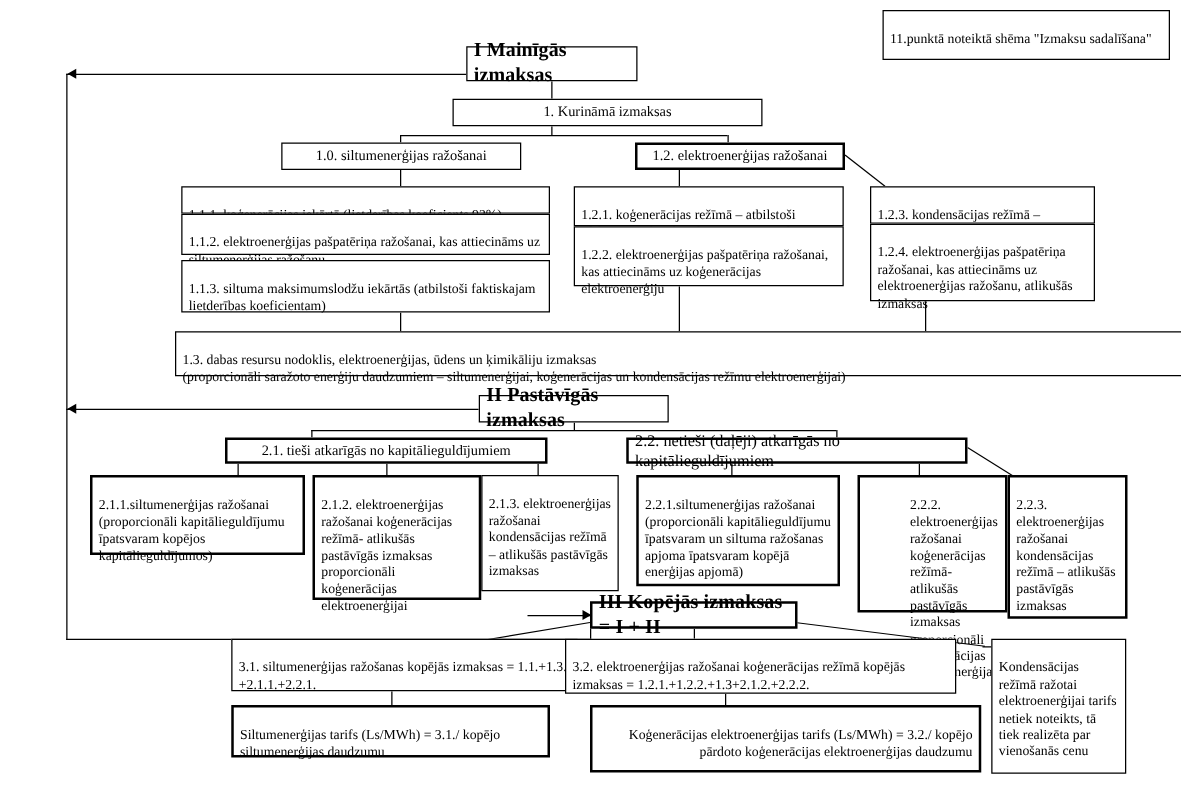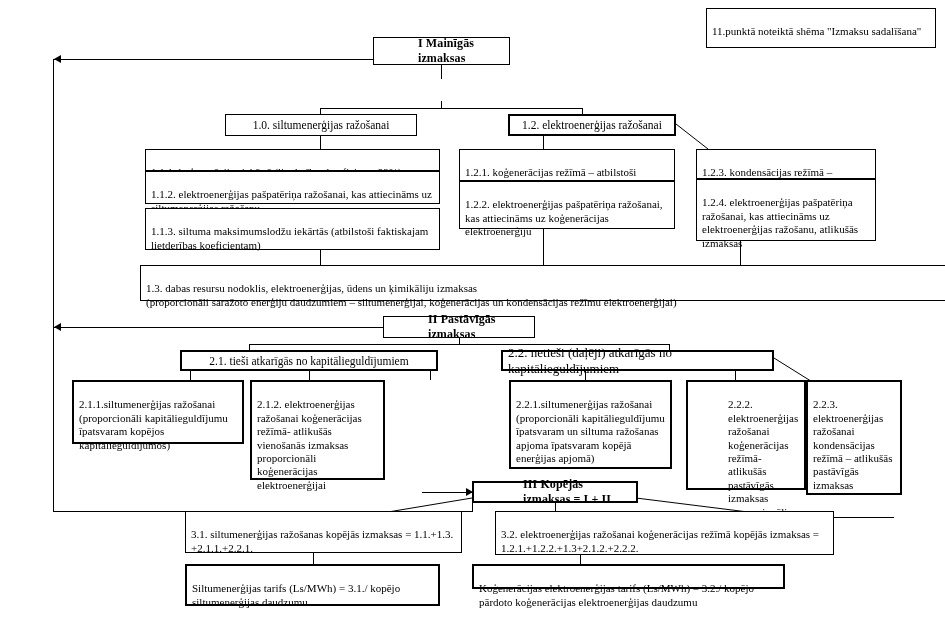--- a/index.html
+++ b/index.html
@@ -23,24 +23,23 @@
     color: #000000;
     font-size: 11px;
     line-height: 1.22;
     padding: 3px 5px;
     white-space: pre-line;
     z-index: 5;
   }
   .box.allcenter { display: flex; align-items: center; justify-content: center; }
   .box.thick { border-width: 2px; }
   .hdr {
-    font-size: 12px;
+    font-size: 16px;
     font-weight: bold;
     letter-spacing: 0.1px;
-    padding-left: 44px;
   }
   .hdr .norm { font-weight: bold; }
   
   .ln {
     position: absolute;
     background: #000000;
     z-index: 2;
   }
   .lnh { height: 1px; }
   .lnv { width: 1px; }
@@ -73,20 +72,23 @@
   <div class="ln lnv" style="left:472px; top:492px; width:1px; height:20px;"></div>
   <div class="ln lnh" style="left:422px; top:492px; width:50px; height:1px;"></div>
   <div class="arrow" style="left:466px; top:488px;"></div>
 
   <div class="box allcenter hdr" style="left:373px; top:37px; width:137px; height:28px;">
     <span>I Mainīgās izmaksas</span>
   </div>
 
   <div class="ln lnv" style="left:441px; top:65px; width:1px; height:14px;"></div>
 
+  <div class="box allcenter" style="left:362px; top:79px; width:248px; height:22px; font-size:11.5px;">
+    <span>1. Kurināmā izmaksas</span>
+  </div>
 
   <div class="ln lnv" style="left:441px; top:101px; width:1px; height:7px;"></div>
   <div class="ln lnh" style="left:320px; top:108px; width:262px; height:1px;"></div>
   <div class="ln lnv" style="left:320px; top:108px; width:1px; height:6px;"></div>
   <div class="ln lnv" style="left:582px; top:108px; width:1px; height:6px;"></div>
 
   <div class="box allcenter" style="left:225px; top:114px; width:192px; height:22px; font-size:11.5px;">
     <span>1.0. siltumenerģijas ražošanai</span>
   </div>
   <div class="box allcenter thick" style="left:508px; top:114px; width:168px; height:22px; font-size:11.5px;">
@@ -157,21 +159,24 @@
   <div class="ln lnv" style="left:585px; top:371px; width:1px; height:9px;"></div>
   <div class="ln lnv" style="left:735px; top:371px; width:1px; height:9px;"></div>
   <svg class="diag" style="left:774px; top:358px; width:50px; height:30px;">
     <line x1="0" y1="0" x2="40" y2="25"></line>
   </svg>
 
   <div class="box thick" style="left:72px; top:380px; width:172px; height:64px;">
     <span>2.1.1.siltumenerģijas ražošanai (proporcionāli kapitālieguldījumu īpatsvaram kopējos kapitālieguldījumos)</span>
   </div>
   <div class="box thick" style="left:250px; top:380px; width:135px; height:100px;">
-    <span>2.1.2. elektroenerģijas ražošanai koģenerācijas režīmā- atlikušās vienošanās izmaksas proporcionāli koģenerācijas elektroenerģijai</span>
+    <span>2.1.2. elektroenerģijas ražošanai koģenerācijas režīmā- atlikušās pastāvīgās izmaksas proporcionāli koģenerācijas elektroenerģijai</span>
+  </div>
+  <div class="box" style="left:385px; top:380px; width:110px; height:93px;">
+    <span>2.1.3. elektroenerģijas ražošanai kondensācijas režīmā – atlikušās pastāvīgās izmaksas</span>
   </div>
 
   <div class="box thick" style="left:509px; top:380px; width:163px; height:89px;">
     <span>2.2.1.siltumenerģijas ražošanai (proporcionāli kapitālieguldījumu īpatsvaram un siltuma ražošanas apjoma īpatsvaram kopējā enerģijas apjomā)</span>
   </div>
   <div class="box thick" style="left:686px; top:380px; width:120px; height:110px;padding-left:40px;">
     <span>2.2.2. elektroenerģijas ražošanai koģenerācijas režīmā- atlikušās pastāvīgās izmaksas proporcionāli koģenerācijas elektroenerģijai</span>
   </div>
   <div class="box thick" style="left:806px; top:380px; width:96px; height:115px;">
     <span>2.2.3. elektroenerģijas ražošanai kondensācijas režīmā – atlikušās pastāvīgās izmaksas</span>
@@ -187,27 +192,30 @@
   <svg class="diag" style="left:636px; top:498px; width:160px; height:24px;">
     <line x1="0" y1="0" x2="152" y2="19"></line>
   </svg>
   <div class="ln lnh" style="left:185px; top:512px; width:204px; height:1px;"></div>
   <div class="ln lnh" style="left:786px; top:517px; width:108px; height:1px;"></div>
   <div class="ln lnv" style="left:555px; top:503px; width:1px; height:8px;"></div>
 
   <div class="box" style="left:185px; top:511px; width:277px; height:42px;">
     <span>3.1. siltumenerģijas ražošanas kopējās izmaksas = 1.1.+1.3. +2.1.1.+2.2.1.</span>
   </div>
-  <div class="box" style="left:495px; top:511px; width:339px; height:44px;">
+  <div class="box" style="left:452px; top:511px; width:313px; height:44px;">
     <span>3.2. elektroenerģijas ražošanai koģenerācijas režīmā kopējās izmaksas = 1.2.1.+1.2.2.+1.3+2.1.2.+2.2.2.</span>
+  </div>
+  <div class="box" style="left:793px; top:511px; width:108px; height:108px;">
+    <span>Kondensācijas režīmā ražotai elektroenerģijai tarifs netiek noteikts, tā tiek realizēta par vienošanās cenu</span>
   </div>
 
   <div class="ln lnv" style="left:313px; top:553px; width:1px; height:11px;"></div>
   <div class="ln lnv" style="left:580px; top:555px; width:1px; height:9px;"></div>
 
   <div class="box thick" style="left:185px; top:564px; width:255px; height:42px;">
     <span>Siltumenerģijas tarifs (Ls/MWh) = 3.1./ kopējo siltumenerģijas daudzumu</span>
   </div>
-  <div class="box thick" style="left:472px; top:564px; width:313px; height:25px;">
+  <div class="box thick" style="left:472px; top:564px; width:313px; height:54px;text-align:right;">
     <span>Koģenerācijas elektroenerģijas tarifs (Ls/MWh) = 3.2./ kopējo pārdoto koģenerācijas elektroenerģijas daudzumu</span>
   </div>
 
 </div>
 
 </body></html>

